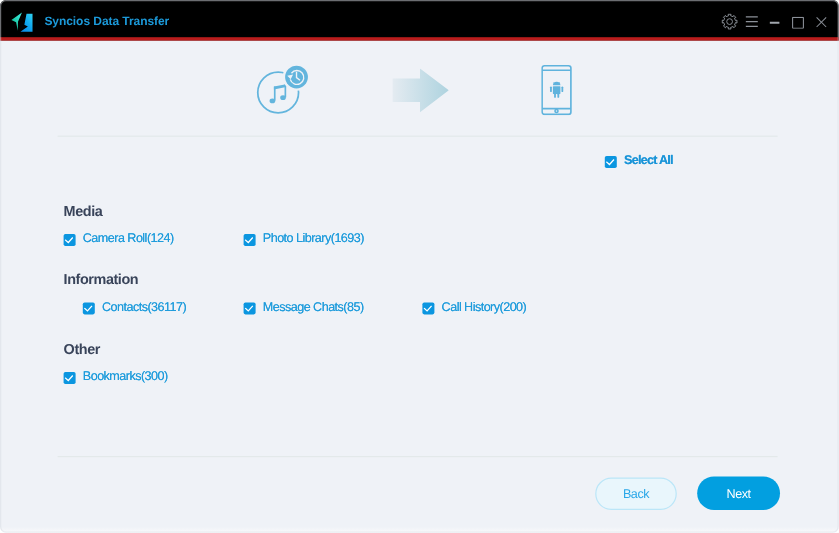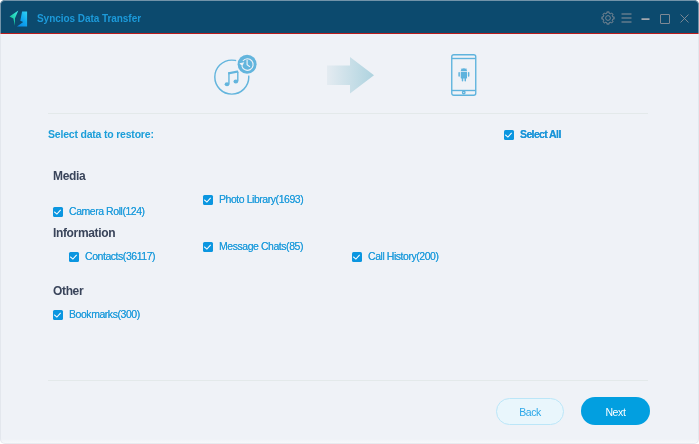--- a/index.html
+++ b/index.html
@@ -3,21 +3,21 @@
 <meta charset="utf-8">
 <style>
   html,body{margin:0;padding:0;}
   body{width:699px;height:444px;overflow:hidden;background:#ffffff;
        font-family:"Liberation Sans",sans-serif;-webkit-font-smoothing:antialiased;}
   .window{position:absolute;left:0;top:0;width:699px;height:444px;background:#eff2f7;border-radius:5px;overflow:hidden;}
   .edge{position:absolute;left:0;top:0;width:699px;height:444px;border-radius:5px;box-shadow:inset 0 0 0 1px rgba(215,220,228,.5);pointer-events:none;}
   .btmfade{position:absolute;left:0;bottom:0;width:699px;height:5px;background:linear-gradient(to bottom,rgba(247,248,250,0),rgba(250,250,251,.95));pointer-events:none;}
 
   
-  .titlebar{position:absolute;left:0;top:0;width:699px;height:34px;background:#0c4a6e;border-bottom:1px solid #b91c1c;box-sizing:border-box;}
+  .titlebar{position:absolute;left:0;top:0;width:699px;height:34px;background:#000000;border-bottom:3px solid #b91c1c;box-sizing:border-box;}
   .logo{position:absolute;left:9px;top:9px;width:20px;height:19px;}
   .apptitle{position:absolute;left:37px;top:0;height:38px;line-height:38px;
             font-size:10px;letter-spacing:-0.05px;font-weight:bold;color:#1c9ada;}
   .wc{position:absolute;cursor:pointer;line-height:0;}
   #btn-gear{left:601px;top:11px;width:14px;height:14px;}
   #btn-menu{left:621px;top:13px;width:11px;height:11px;}
   #btn-min{left:641px;top:13px;width:9px;height:11px;}
   #btn-max{left:660px;top:14px;width:10px;height:10px;}
   #btn-close{left:680px;top:14px;width:9px;height:9px;}
 
@@ -159,46 +159,45 @@
         </g>
         <g stroke="#5fb3dd" stroke-width="2.2" stroke-linecap="round">
           <line x1="42" y1="59" x2="45" y2="63.5"></line>
           <line x1="61" y1="59" x2="58" y2="63.5"></line>
         </g>
       </svg>
     </span>
 
     <div class="divider" id="div-top"></div>
 
-    <div class="sel-title">Select data to restore:</div>
 
     <div class="cbrow" id="selectall" style="left:504px;top:95px;">
       <span class="cb">
         <svg width="10" height="10" viewBox="0 0 20 20">
             <path d="M3.4 10.2 L7.8 14.2 L14.6 6.6" stroke="#fff" stroke-width="2.1" fill="none" stroke-linecap="square"></path>
           </svg>
       </span><span class="cblabel">Select All</span>
     </div>
 
     <div class="divider" id="div-bot"></div>
 
     <div class="btn" id="btn-back">Back</div>
     <div class="btn" id="btn-next">Next</div>
   <div class="group-label" style="top: 136px;">Media</div>
-      <div class="cbrow" style="left: 53px; top: 160px; margin-top: 12px;"><span class="cb"><svg width="10" height="10" viewBox="0 0 20 20">
+      <div class="cbrow" style="left: 53px; top: 160px;"><span class="cb"><svg width="10" height="10" viewBox="0 0 20 20">
             <path d="M3.4 10.2 L7.8 14.2 L14.6 6.6" stroke="#fff" stroke-width="2.1" fill="none" stroke-linecap="square"></path>
           </svg></span><span class="cblabel">Camera Roll(124)</span></div>
       <div class="cbrow" style="left: 203px; top: 160px;"><span class="cb"><svg width="10" height="10" viewBox="0 0 20 20">
             <path d="M3.4 10.2 L7.8 14.2 L14.6 6.6" stroke="#fff" stroke-width="2.1" fill="none" stroke-linecap="square"></path>
           </svg></span><span class="cblabel">Photo Library(1693)</span></div>
       <div class="group-label" style="top: 193px;">Information</div>
       <div class="cbrow" style="left: 53px; top: 217px; padding-left: 16px;"><span class="cb"><svg width="10" height="10" viewBox="0 0 20 20">
             <path d="M3.4 10.2 L7.8 14.2 L14.6 6.6" stroke="#fff" stroke-width="2.1" fill="none" stroke-linecap="square"></path>
           </svg></span><span class="cblabel">Contacts(36117)</span></div>
-      <div class="cbrow" style="left: 203px; top: 207px; text-align: center;"><span class="cb"><svg width="10" height="10" viewBox="0 0 20 20">
+      <div class="cbrow" style="left: 203px; top: 217px; text-align: center;"><span class="cb"><svg width="10" height="10" viewBox="0 0 20 20">
             <path d="M3.4 10.2 L7.8 14.2 L14.6 6.6" stroke="#fff" stroke-width="2.1" fill="none" stroke-linecap="square"></path>
           </svg></span><span class="cblabel">Message Chats(85)</span></div>
       <div class="cbrow" style="left: 352px; top: 217px;"><span class="cb"><svg width="10" height="10" viewBox="0 0 20 20">
             <path d="M3.4 10.2 L7.8 14.2 L14.6 6.6" stroke="#fff" stroke-width="2.1" fill="none" stroke-linecap="square"></path>
           </svg></span><span class="cblabel">Call History(200)</span></div>
       <div class="group-label" style="top: 251px;">Other</div>
       <div class="cbrow" style="left: 53px; top: 275px;"><span class="cb"><svg width="10" height="10" viewBox="0 0 20 20">
             <path d="M3.4 10.2 L7.8 14.2 L14.6 6.6" stroke="#fff" stroke-width="2.1" fill="none" stroke-linecap="square"></path>
           </svg></span><span class="cblabel">Bookmarks(300)</span></div>
     </div>

